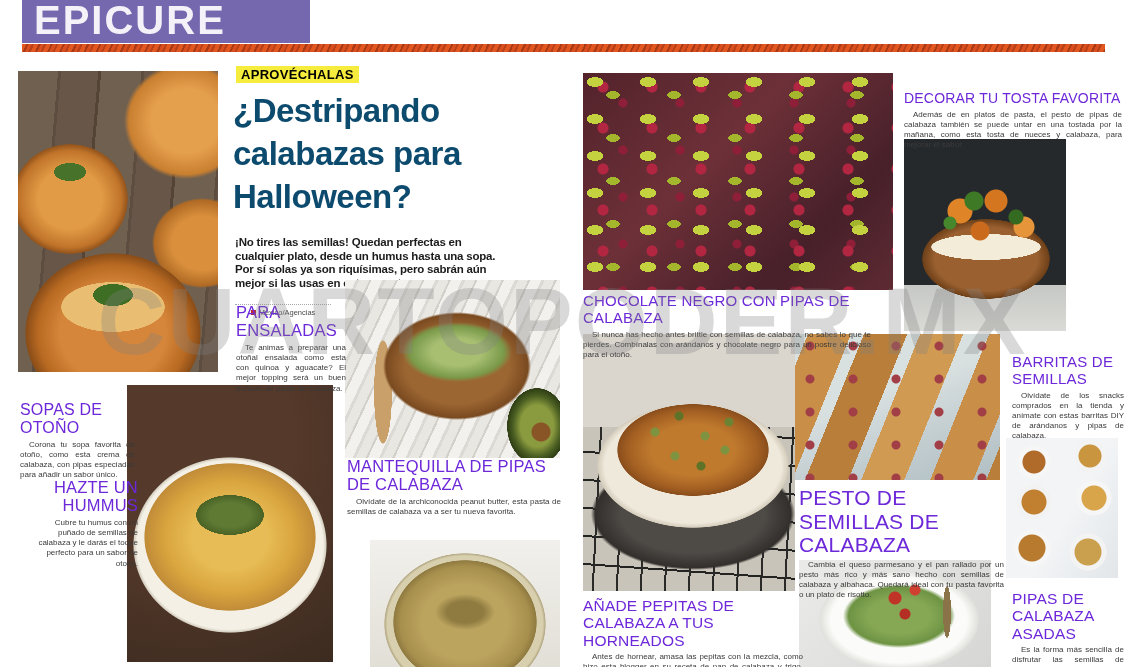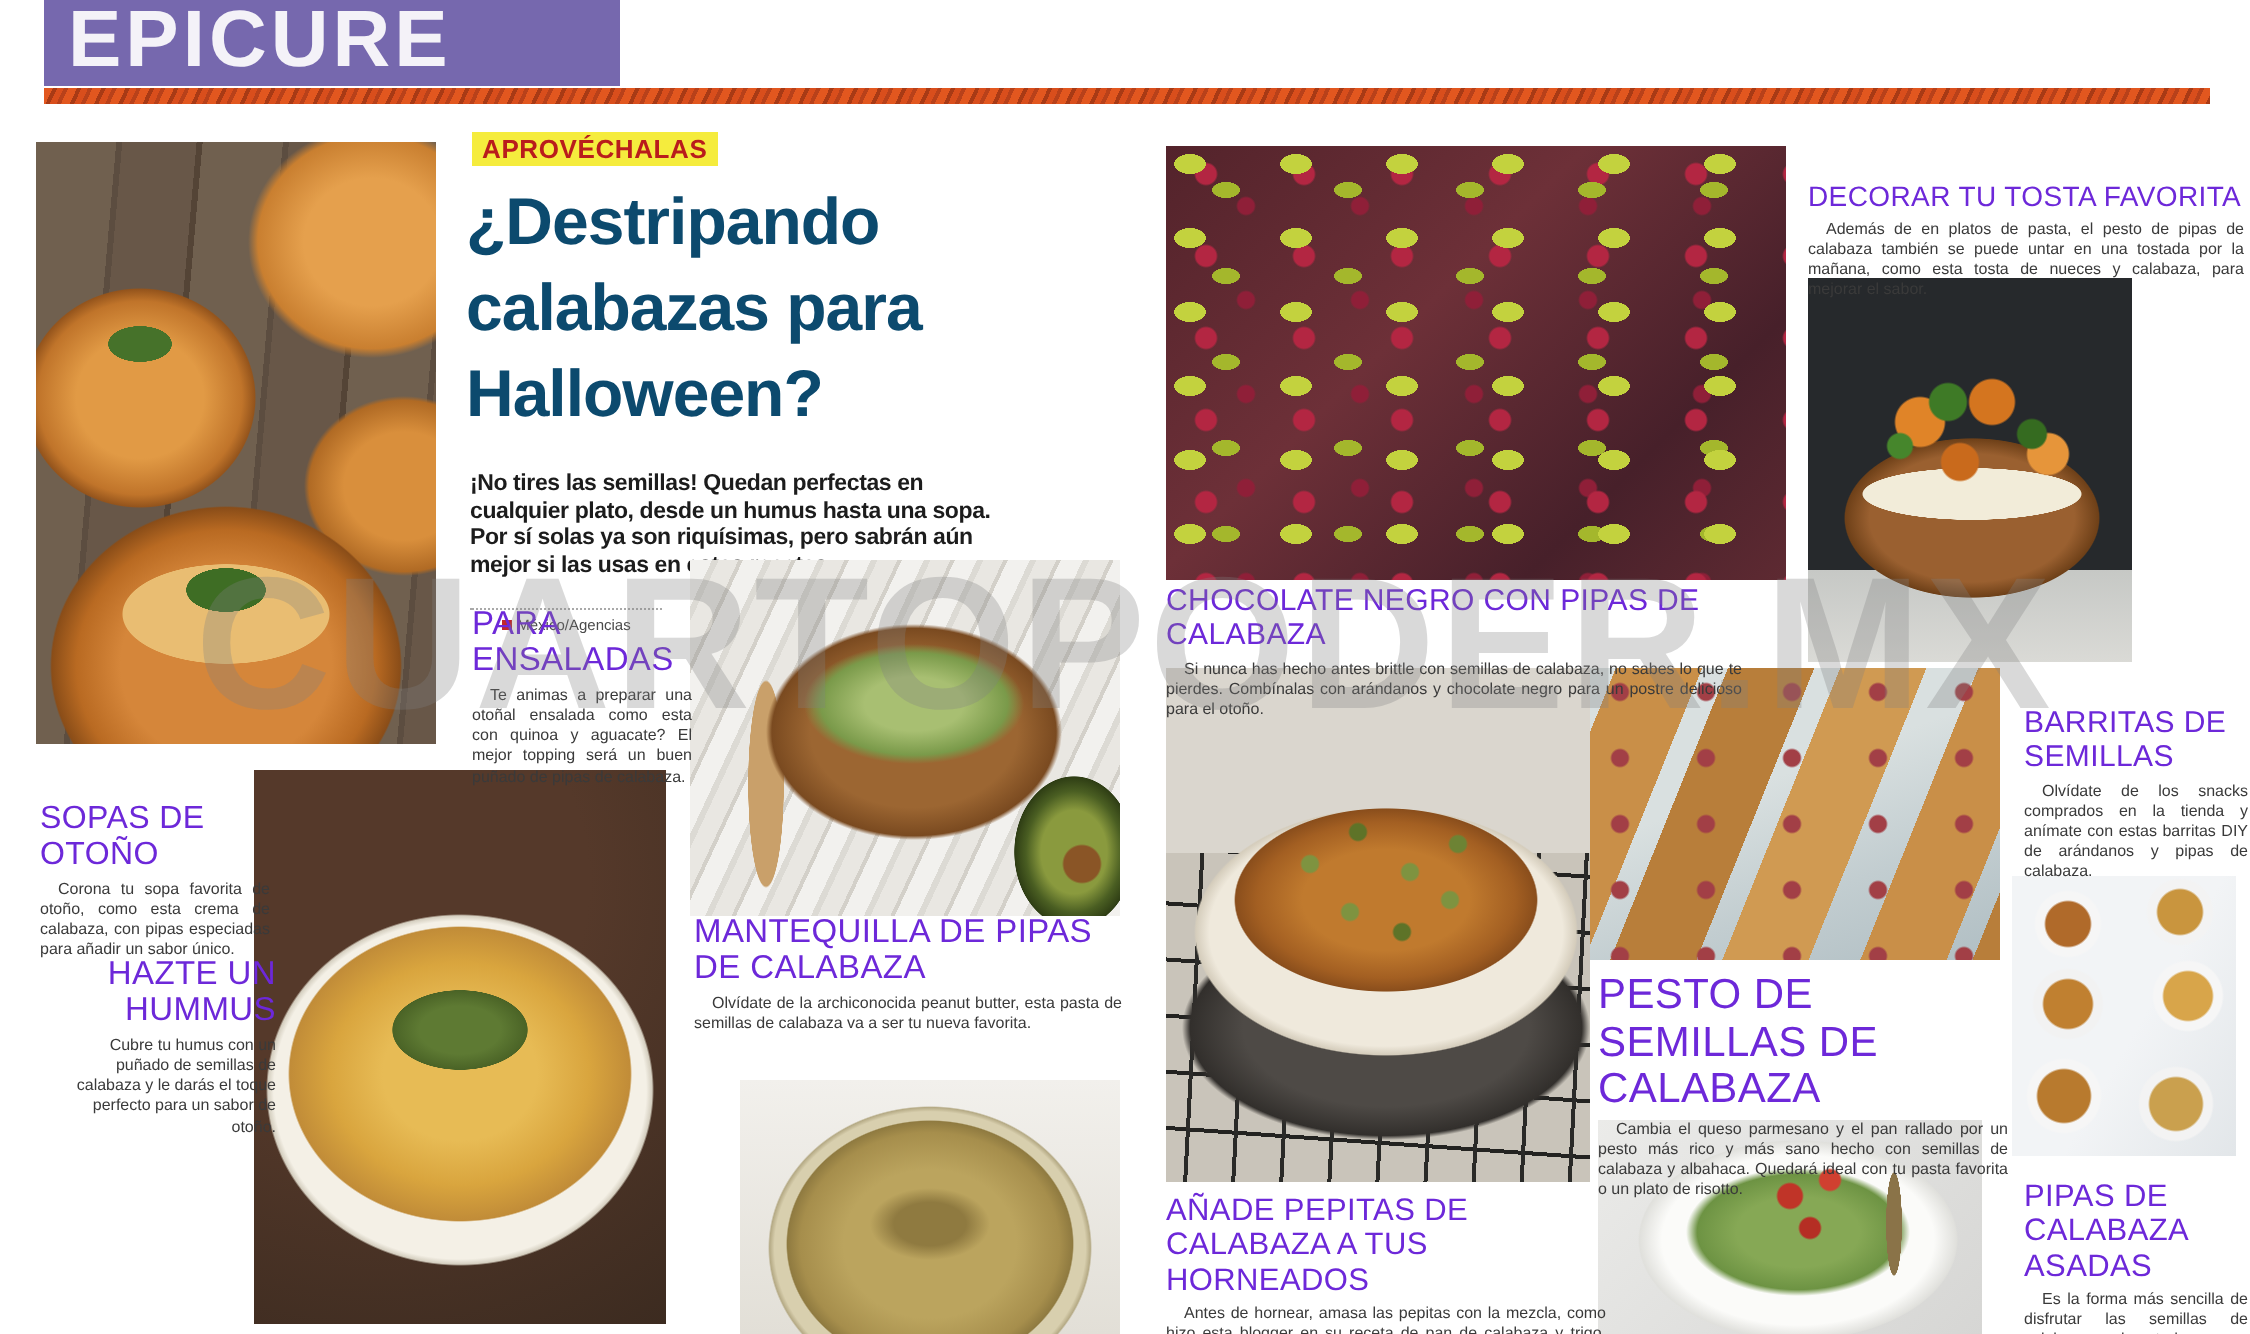--- a/index.html
+++ b/index.html
@@ -7,21 +7,21 @@
         font-family:"Liberation Sans", sans-serif;}
 
   
   #masthead{position:absolute;left:22px;top:0;width:288px;height:43px;background:#7668ae;}
   #masthead .word{position:absolute;left:12px;top:-4px;font-size:40px;font-weight:600;
         color:#f4f2f8;letter-spacing:2px;line-height:48px;}
   #stripe{position:absolute;left:22px;top:44px;width:1083px;height:8px;
         background:repeating-linear-gradient(115deg,#e2571f 0 4px,#a83a15 4px 6px,#d94e1c 6px 9px,#b8411a 9px 11px);}
 
   
-  #kicker{position:absolute;left:236px;top:66px;background:#f5ec3d;color:#b91c1c;
+  #kicker{position:absolute;left:236px;top:66px;background:#f5ec3d;color:#000000;
         font-size:13px;font-weight:700;padding:1px 5px;letter-spacing:.3px;}
   #title{position:absolute;left:233px;top:90px;width:256px;font-size:33px;line-height:1.3;
         font-weight:600;color:#0c4a6e;letter-spacing:-.5px;}
   #intro{position:absolute;left:235px;top:236px;width:272px;font-size:11.5px;line-height:1.18;
         font-weight:600;color:#1c1c1c;letter-spacing:-.2px;}
   #byline{position:absolute;left:235px;top:304px;width:96px;border-top:1px dotted #a9a9a9;
         padding-top:3px;font-size:7.5px;font-weight:400;color:#4a4a4a;text-align:center;}
   #byline .sq{display:inline-block;width:5px;height:5px;background:#c1272d;margin-right:3px;}
 
   

